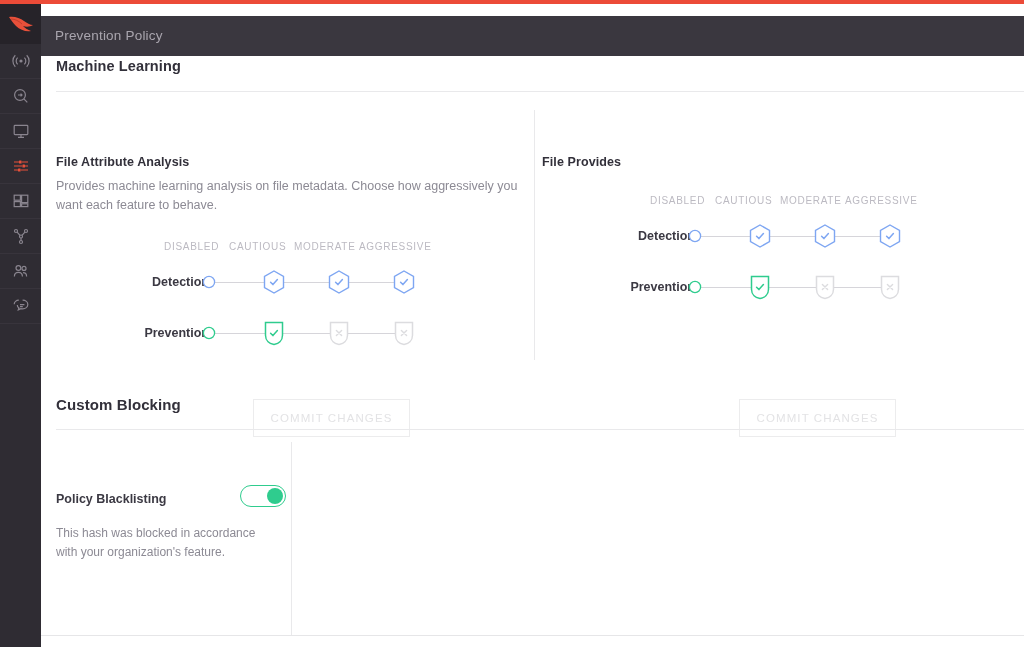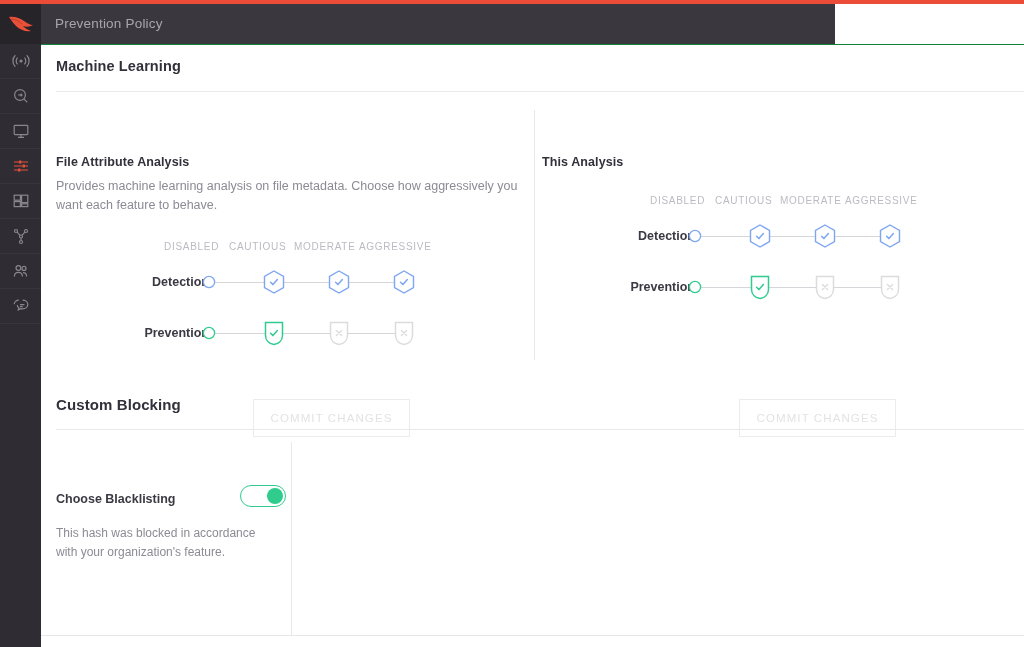--- a/index.html
+++ b/index.html
@@ -54,22 +54,22 @@
     justify-content: center;
     border-bottom: 1px solid #38343c;
     color: #8a858f;
   }
   .nav-item.active { color: #e8503a; }
   .nav-item svg { display: block; }
 
   
   #header {
     position: absolute;
-    left: 41px; top: 4px;
-    width: 794px; height: 40px;
+    left: 41px; top: 16px;
+    width: 983px; height: 40px;
     background: #3a373f;
     z-index: 10;
   }
   #header-title {
     position: absolute;
     left: 14px; top: 0;
     height: 40px;
     line-height: 40px;
     font-size: 13.5px;
     color: #a9a5ae;
@@ -439,21 +439,21 @@
                 <path d="M-8.5,-10.5 L8.5,-10.5 L8.5,2.2 C8.5,7.6 4.4,10.8 0,11.6 C-4.4,10.8 -8.5,7.6 -8.5,2.2 Z" fill="#ffffff" stroke="#dcdcdf" stroke-width="1.5"></path>
                 <path d="M-2.6 -2.6 L2.6 2.6 M2.6 -2.6 L-2.6 2.6" stroke="#dcdcdf" stroke-width="1.4" fill="none" stroke-linecap="round"></path>
               </svg>
             </div>
           </div>
         </div>
       <button class="commit-btn" disabled="">COMMIT CHANGES</button>
     </div>
 
     <div class="panel" id="panel-right">
-      <div class="panel-title">This Analysis</div>
+      <div class="panel-title">File Provides</div>
       <div class="slider-widget">
           <div class="slider-headers">
             <div class="slider-header" style="left: 153px;">DISABLED</div>
             <div class="slider-header" style="left: 218px;">CAUTIOUS</div>
             <div class="slider-header" style="left: 283px;">MODERATE</div>
             <div class="slider-header" style="left: 348px;">AGGRESSIVE</div>
           </div>
           <div class="slider-row detection">
             <div class="label-holder">
               <span>Detection</span>
@@ -514,21 +514,21 @@
           </div>
         </div>
       <button class="commit-btn" disabled="">COMMIT CHANGES</button>
     </div>
   </div>
 
   <div id="cb-card">
     <div id="cb-heading">Custom Blocking</div>
     <div id="cb-divider"></div>
     <div id="cb-vert-divider"></div>
-    <div id="cb-row-label">Choose Blacklisting</div>
+    <div id="cb-row-label">Policy Blacklisting</div>
     <div id="cb-toggle">
       <div id="cb-toggle-knob"></div>
     </div>
     <div id="cb-note">This hash was blocked in accordance with your organization's feature.</div>
     <div id="cb-bottom-divider"></div>
   </div>
 
 </div>
 
 </body></html>

